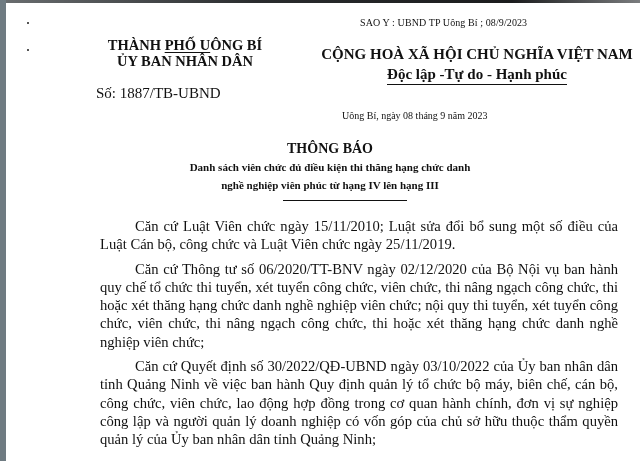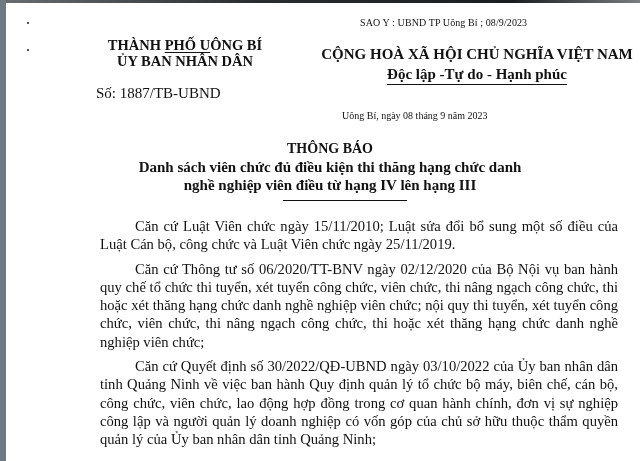--- a/index.html
+++ b/index.html
@@ -41,21 +41,21 @@
   }
   .place-date {
     position: absolute; left: 342px; top: 89px;
     font-size: 10px; margin-top: 21px;
   }
   .title-block {
     position: absolute; left: 130px; top: 140px; width: 400px;
     text-align: center; font-weight: bold;
   }
   .title-block .t1 { font-size: 14px; line-height: 18px; }
-  .title-block .t2 { font-size: 15px; line-height: 18px; white-space: nowrap; }
+  .title-block .t2 { font-size: 11px; line-height: 18px; white-space: nowrap; }
   .title-rule {
     position: absolute; left: 283px; top: 200px; width: 124px; height: 1.3px; background: #111;
   }
   .body-text {
     position: absolute; left: 94px; top: 211px; width: 530px;
     font-size: 14.6px; line-height: 18.3px;
   }
   .body-text p { margin: 6px; text-align: justify; text-indent: 35px; }
 </style>
 </head>
@@ -76,21 +76,21 @@
 
 <div class="right-head">
   <div>CỘNG HOÀ XÃ HỘI CHỦ NGHĨA VIỆT NAM</div>
   <div><span class="motto">Độc lập -Tự do - Hạnh phúc</span></div>
 </div>
 <div class="place-date">Uông Bí, ngày 08 tháng 9 năm 2023</div>
 
 <div class="title-block">
   <div class="t1">THÔNG BÁO</div>
   <div class="t2">Danh sách viên chức đủ điều kiện thi thăng hạng chức danh</div>
-  <div class="t2">nghề nghiệp viên điều từ hạng IV lên hạng III</div>
+  <div class="t2">nghề nghiệp viên phúc từ hạng IV lên hạng III</div>
 </div>
 <div class="title-rule"></div>
 
 <div class="body-text">
   <p>Căn cứ Luật Viên chức ngày 15/11/2010; Luật sửa đổi bổ sung một số điều của Luật Cán bộ, công chức và Luật Viên chức ngày 25/11/2019.</p>
   <p>Căn cứ Thông tư số 06/2020/TT-BNV ngày 02/12/2020 của Bộ Nội vụ ban hành quy chế tổ chức thi tuyển, xét tuyển công chức, viên chức, thi nâng ngạch công chức, thi hoặc xét thăng hạng chức danh nghề nghiệp viên chức; nội quy thi tuyển, xét tuyển công chức, viên chức, thi nâng ngạch công chức, thi hoặc xét thăng hạng chức danh nghề nghiệp viên chức;</p>
   <p>Căn cứ Quyết định số 30/2022/QĐ-UBND ngày 03/10/2022 của Ủy ban nhân dân tỉnh Quảng Ninh về việc ban hành Quy định quản lý tổ chức bộ máy, biên chế, cán bộ, công chức, viên chức, lao động hợp đồng trong cơ quan hành chính, đơn vị sự nghiệp công lập và người quản lý doanh nghiệp có vốn góp của chủ sở hữu thuộc thẩm quyền quản lý của Ủy ban nhân dân tỉnh Quảng Ninh;</p>
 
 </div>
 

